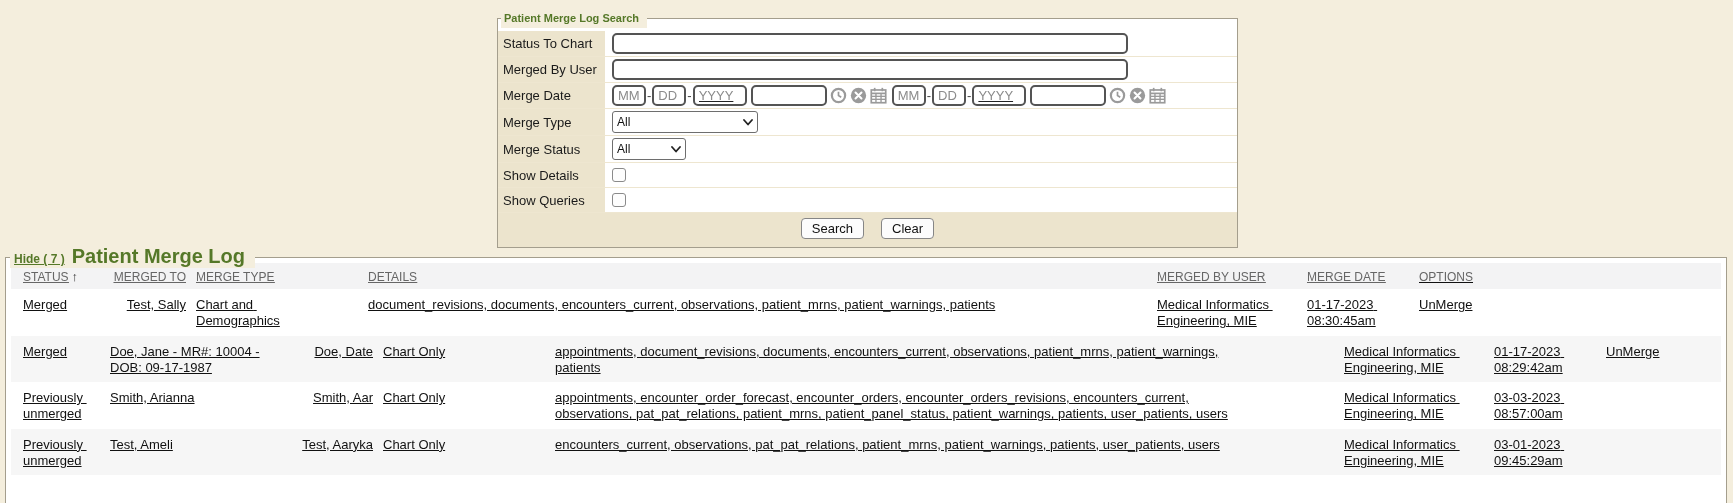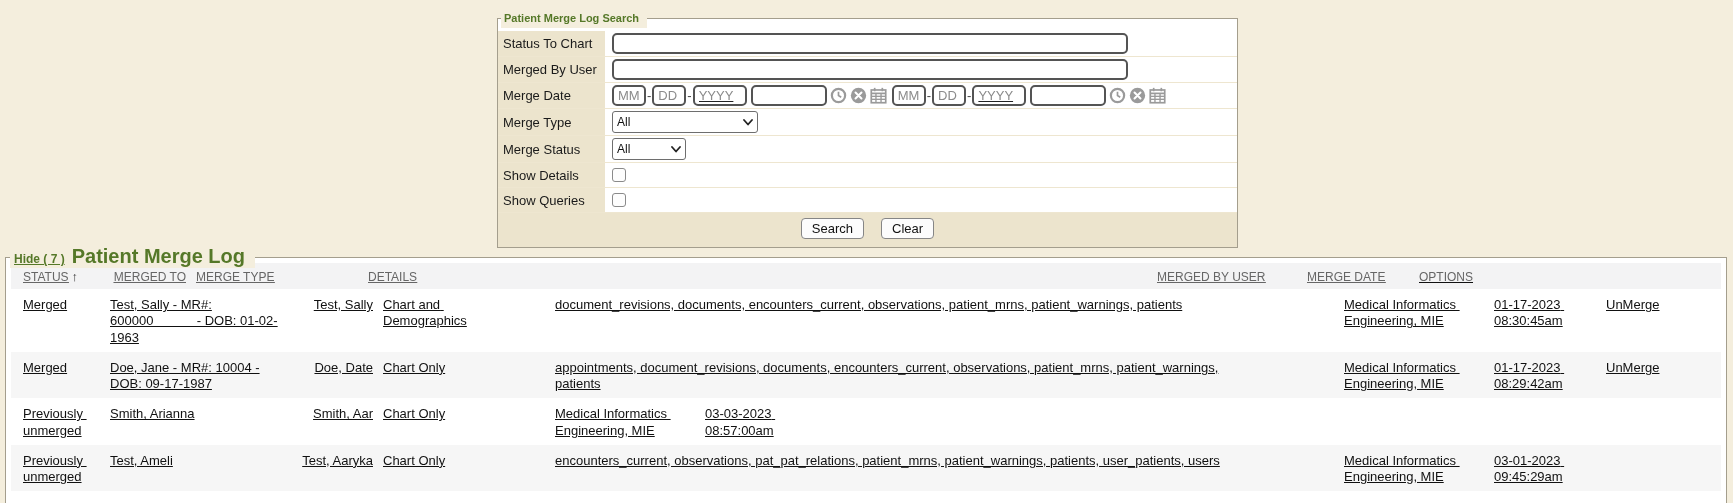--- a/index.html
+++ b/index.html
@@ -236,23 +236,20 @@
         <div class="th c2"><span class="th-label sortable">MERGED TO</span></div>
         <div class="th c3"><span class="th-label sortable">MERGE TYPE</span></div>
         <div class="th c4"><span class="th-label sortable">DETAILS</span></div>
         <div class="th c5"><span class="th-label sortable">MERGED BY USER</span></div>
         <div class="th c6"><span class="th-label sortable">MERGE DATE</span></div>
         <div class="th c7"><span class="th-label">OPTIONS</span></div>
       </div>
     <div class="tbody">
         <div class="tr">
           <div class="td c0">Merged</div>
-          <div class="td c1">Test, Sally - MR#:
-600000            - DOB: 01-02-
-1963</div>
           <div class="td c2">Test, Sally</div>
           <div class="td c3">Chart and Demographics</div>
           <div class="td c4">document_revisions, documents, encounters_current, observations, patient_mrns, patient_warnings, patients</div>
           <div class="td c5">Medical Informatics Engineering, MIE</div>
           <div class="td c6">01-17-2023 08:30:45am</div>
           <div class="td c7"><span class="unmerge-link">UnMerge</span></div>
         </div>
         <div class="tr">
           <div class="td c0">Merged</div>
           <div class="td c1">Doe, Jane - MR#: 10004 -
@@ -263,20 +260,22 @@
 patients</div>
           <div class="td c5">Medical Informatics Engineering, MIE</div>
           <div class="td c6">01-17-2023 08:29:42am</div>
           <div class="td c7"><span class="unmerge-link">UnMerge</span></div>
         </div>
         <div class="tr">
           <div class="td c0">Previously unmerged</div>
           <div class="td c1">Smith, Arianna</div>
           <div class="td c2">Smith, Aar</div>
           <div class="td c3">Chart Only</div>
+          <div class="td c4">appointments, encounter_order_forecast, encounter_orders, encounter_orders_revisions, encounters_current,
+observations, pat_pat_relations, patient_mrns, patient_panel_status, patient_warnings, patients, user_patients, users</div>
           <div class="td c5">Medical Informatics Engineering, MIE</div>
           <div class="td c6">03-03-2023 08:57:00am</div>
           <div class="td c7"></div>
         </div>
         <div class="tr">
           <div class="td c0">Previously unmerged</div>
           <div class="td c1">Test, Ameli</div>
           <div class="td c2">Test, Aaryka</div>
           <div class="td c3">Chart Only</div>
           <div class="td c4">encounters_current, observations, pat_pat_relations, patient_mrns, patient_warnings, patients, user_patients, users</div>

